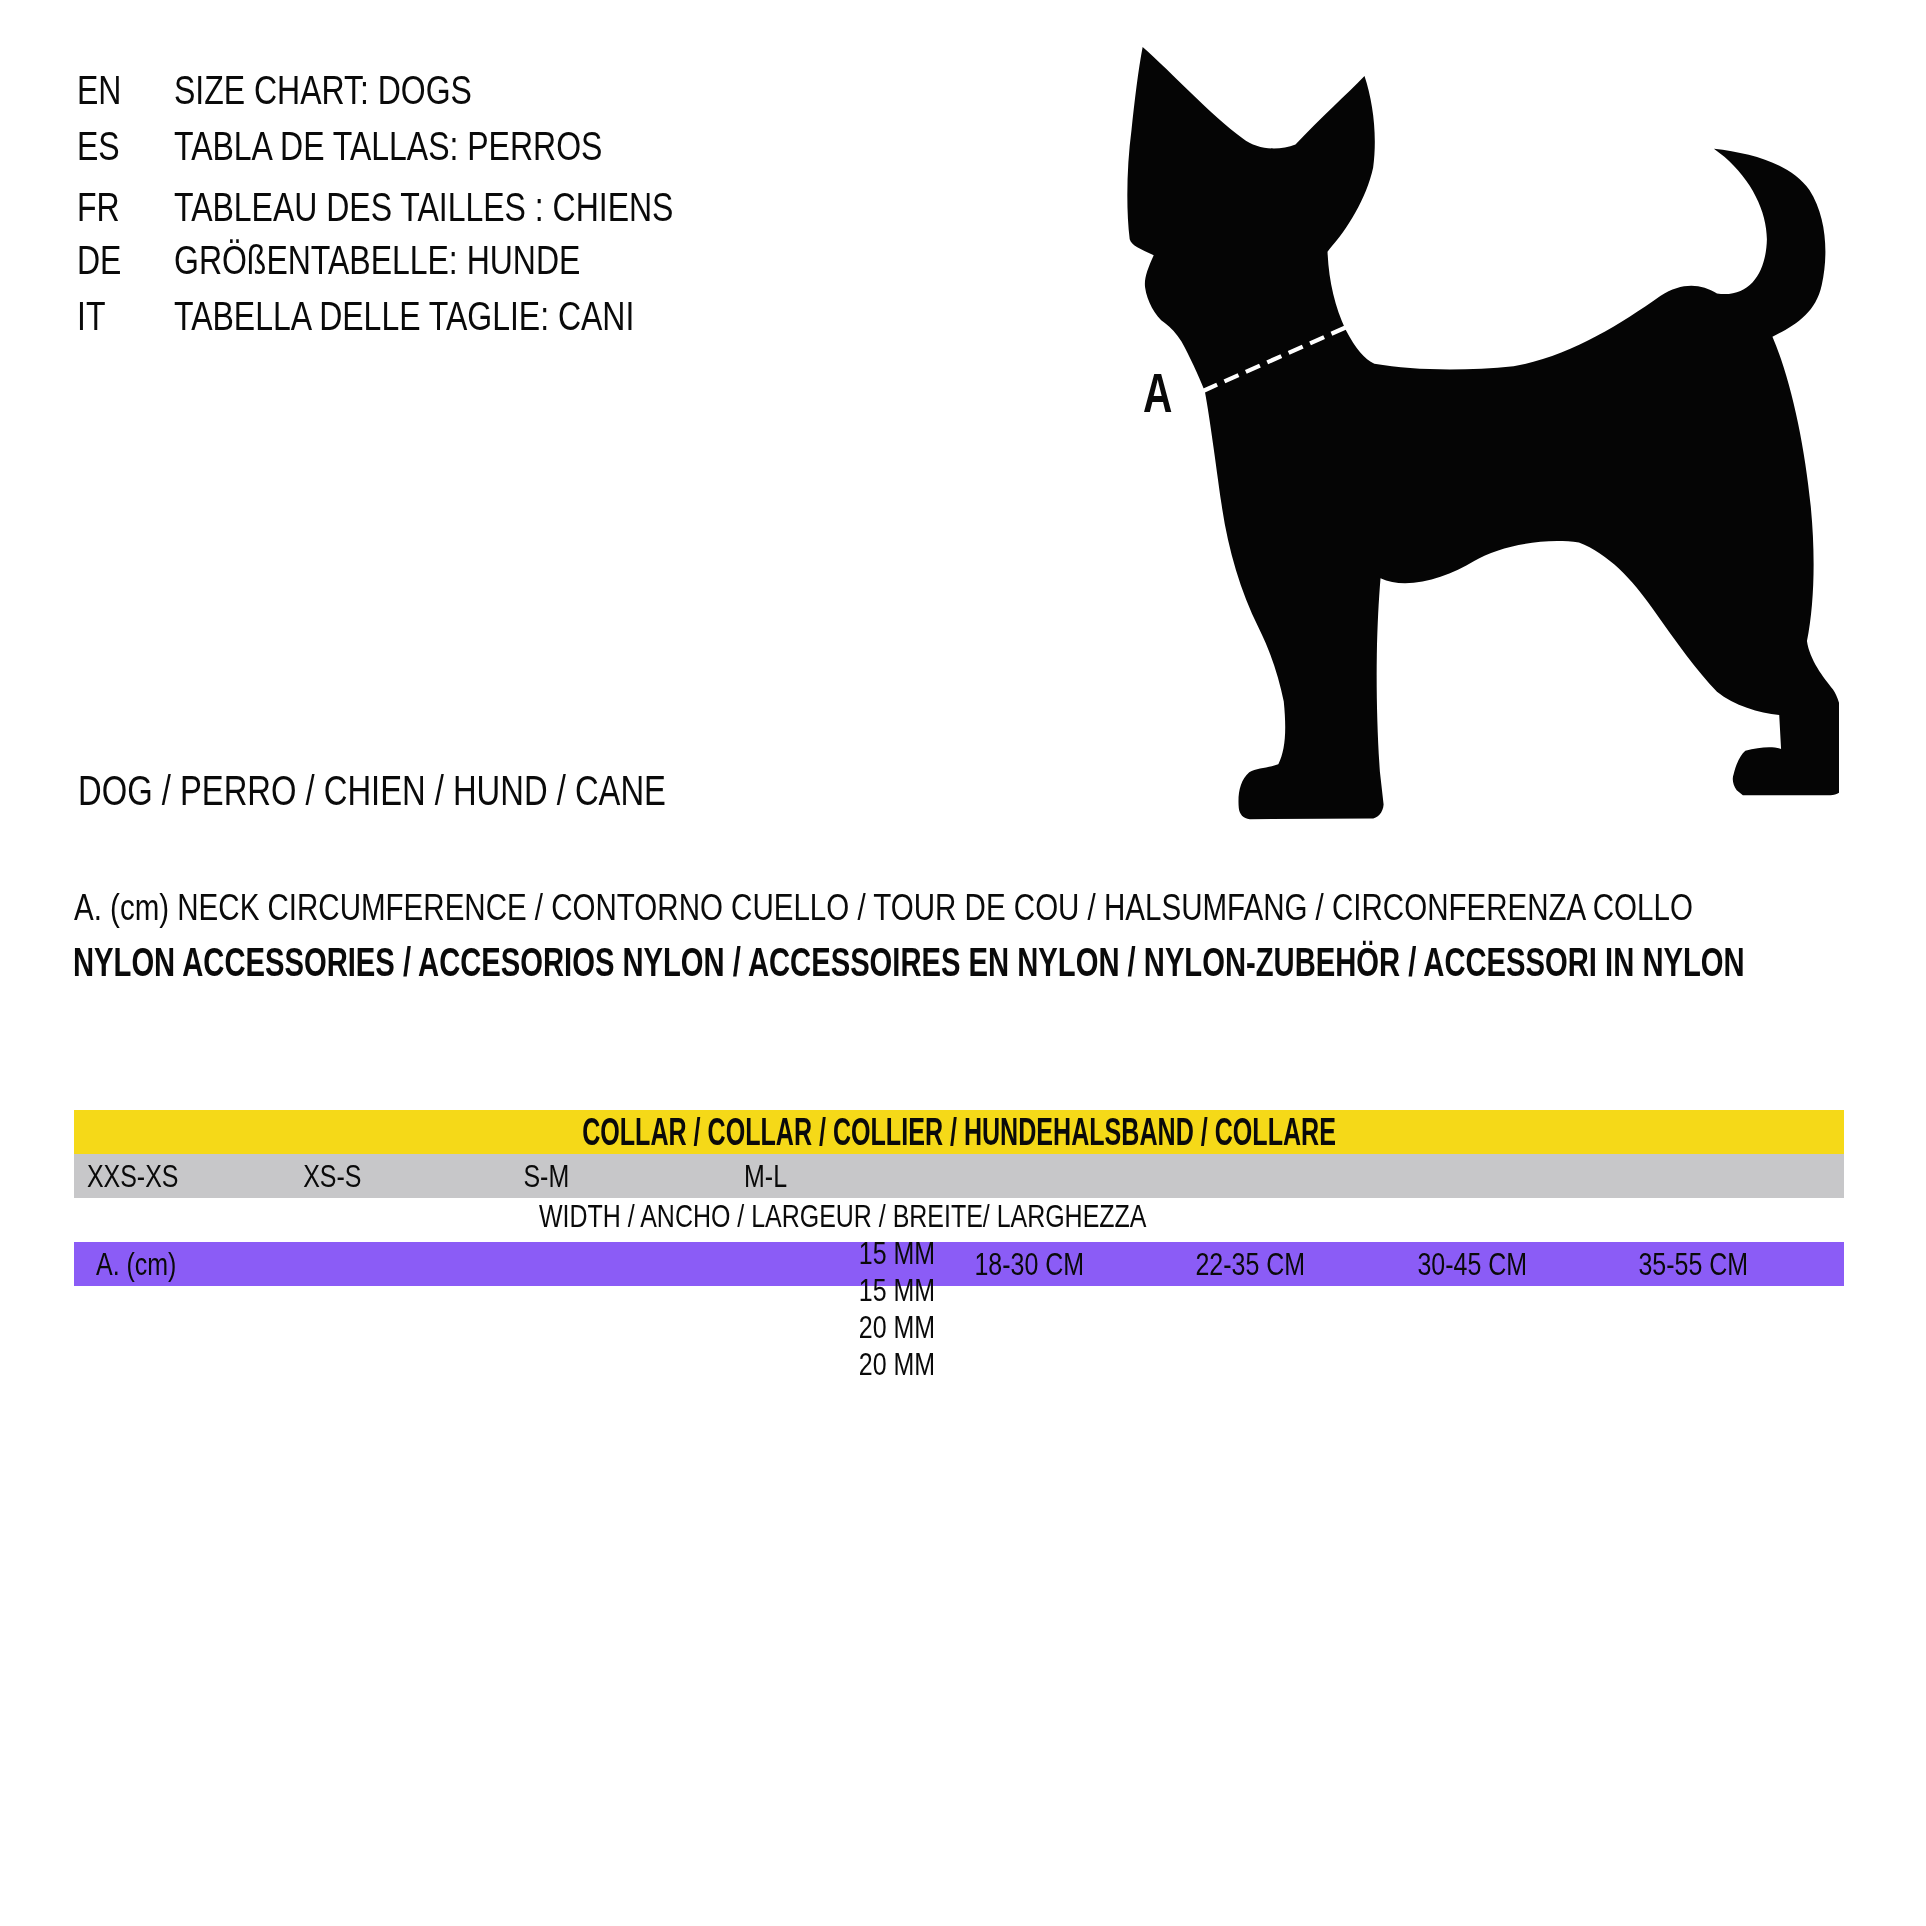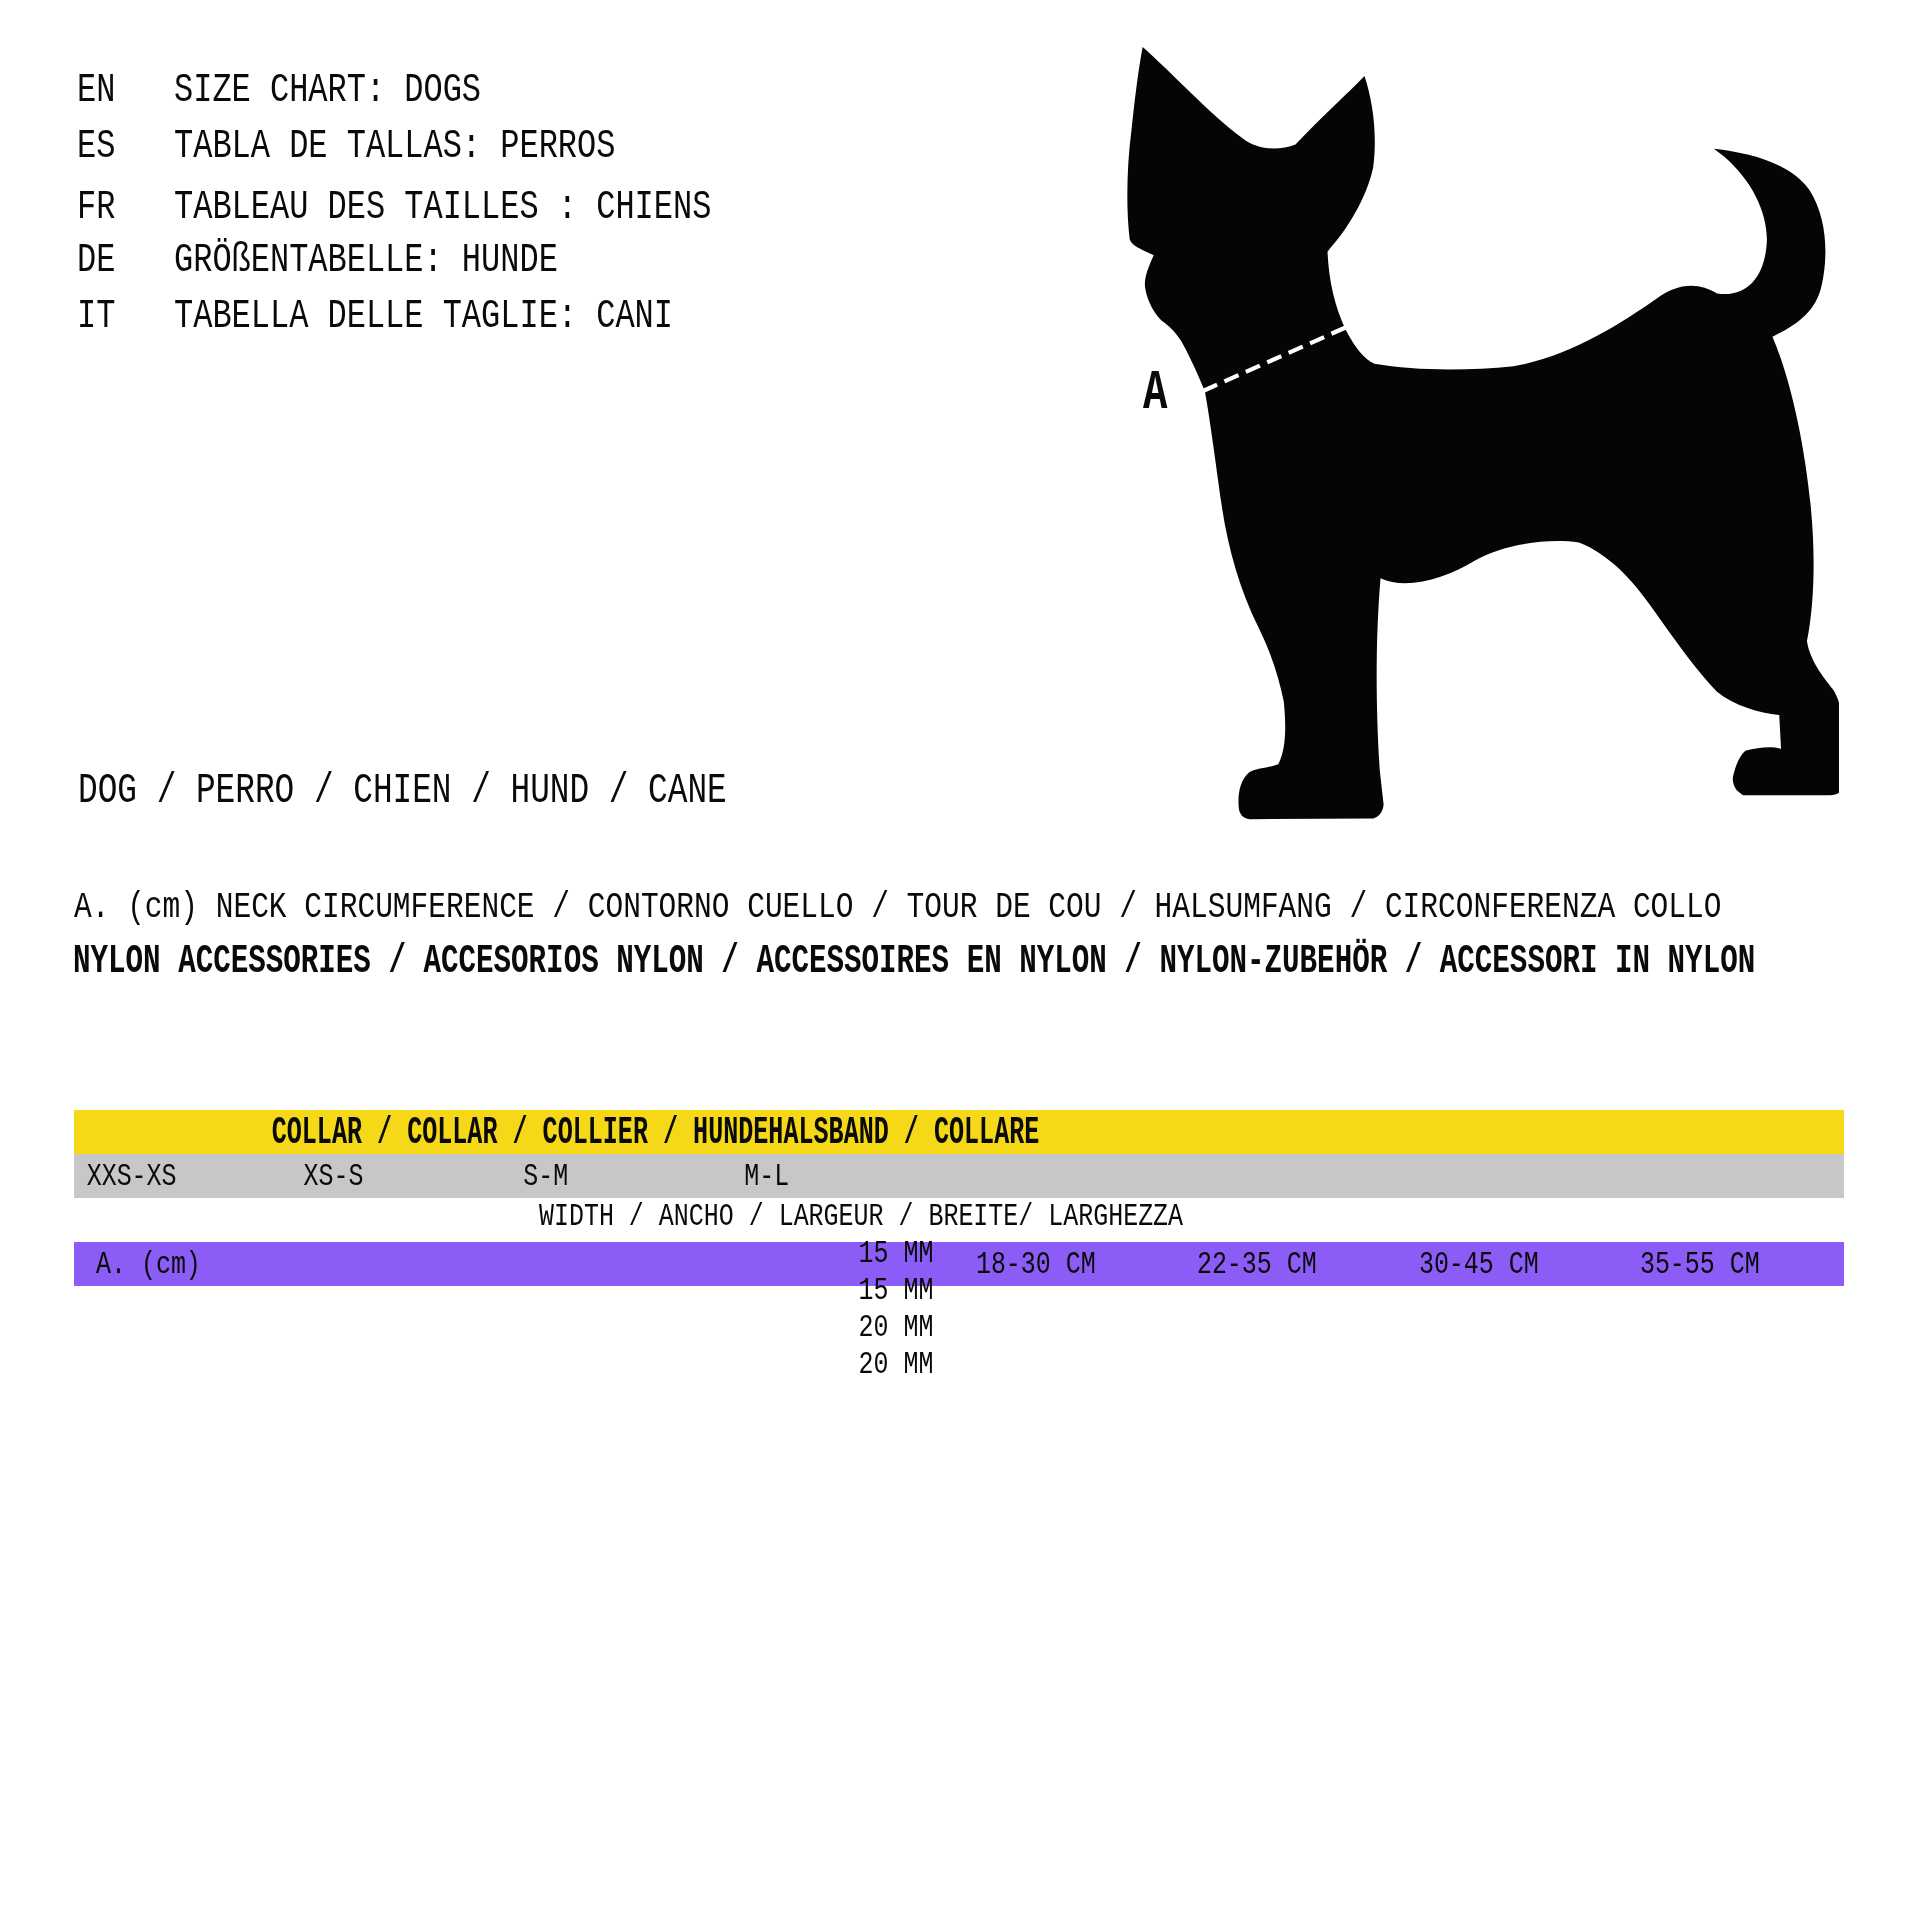--- a/index.html
+++ b/index.html
@@ -1,18 +1,18 @@
 <!DOCTYPE html>
 <html style="font-size:10px"><head>
 <meta charset="utf-8">
 <style>
   html,body{margin:0;padding:0;background:#fff;}
   .page{
     position:relative;width:1926px;height:1804px;background:#ffffff;
-    font-family:Liberation Mono, monospace;color:#0a0a0a;
+    font-family:Liberation Sans, sans-serif;color:#0a0a0a;
     overflow:hidden;
   }
   
   .cnd   {display:inline-block;white-space:nowrap;transform:scaleX(.78);transform-origin:0 50%;}
   .cnd82 {display:inline-block;white-space:nowrap;transform:scaleX(.82);transform-origin:0 50%;}
   .cndb  {display:inline-block;white-space:nowrap;transform:scaleX(.73);transform-origin:0 50%;font-weight:700;}
   .cndA  {display:inline-block;white-space:nowrap;transform:scaleX(.74);transform-origin:0 50%;font-weight:700;}
   .cndc  {display:inline-block;white-space:nowrap;transform:scaleX(.78);transform-origin:50% 50%;}
   .cndct {display:inline-block;white-space:nowrap;transform:scaleX(.66);transform-origin:50% 50%;font-weight:700;}
 
@@ -26,21 +26,21 @@
   .dog-figure{position:absolute;left:1118px;top:37px;width:721px;height:783px;}
   .dog-figure svg{display:block;width:721px;height:783px;}
   .measureA{position:absolute;left:1143px;top:366px;font-size:55px;line-height:55px;}
 
   .caption{position:absolute;left:78px;top:770px;font-size:42px;line-height:42px;}
   .note-a {position:absolute;left:74px;top:890px;font-size:36px;line-height:36px;}
   .note-b {position:absolute;left:73px;top:942px;font-size:40px;line-height:40px;}
 
   
   .size-table{position:absolute;left:74px;top:1110px;width:1770px;}
-  .thead{height:44px;background:#F5D918;display:flex;align-items:center;justify-content:flex-start;font-size:38px;}
+  .thead{height:44px;background:#F5D918;display:flex;align-items:center;justify-content:center;font-size:38px;}
   .trow{height:44px;display:flex;align-items:center;font-size:32px;}
   .row-size {background:#C7C7C9;}
   .row-width{background:#ffffff;flex-direction:column;}
   .row-neck {background:#8b5cf6;}
   .tlabel{width:50%;box-sizing:border-box;padding-left:22px;}
   .tval{width:12.5%;display:flex;align-items:center;}
 </style>
 </head>
 <body>
 

